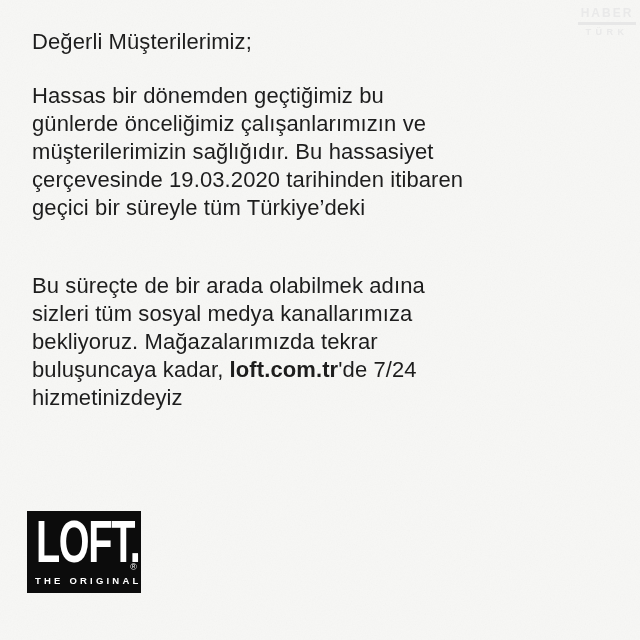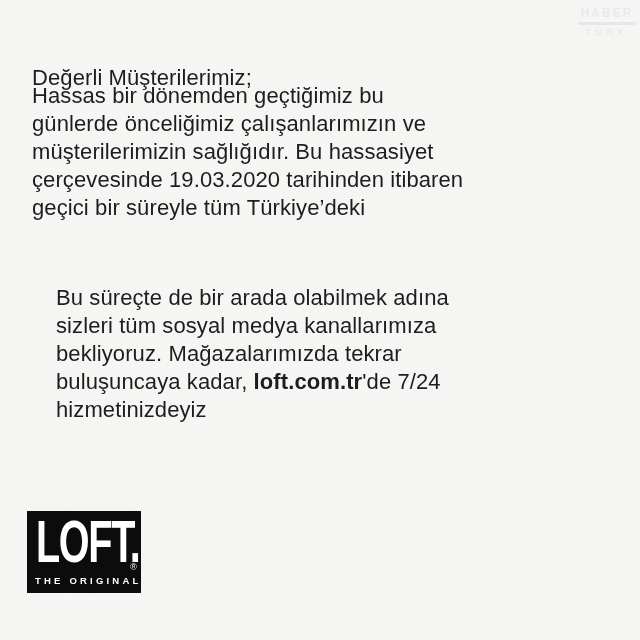--- a/index.html
+++ b/index.html
@@ -52,23 +52,23 @@
   }
   
   .textblock {
     position: absolute;
     left: 32px;
     font-size: 22px;
     line-height: 28px;
     letter-spacing: 0.1px;
     white-space: nowrap;
   }
-  .greeting   { top: 28px; margin-top: 36px;  }
+  .greeting   { top: 28px;  }
   .para-1     { top: 82px;  }
-  .para-2     { top: 284px; margin-left: 24px; }
+  .para-2     { top: 272px; }
   .para-3     { top: 433px; }
   .line { height: 28px; }
   .bold-url { font-weight: bold; }
   
   .logo {
     position: absolute;
     left: 27px;
     top: 511px;
     width: 114px;
     height: 82px;

